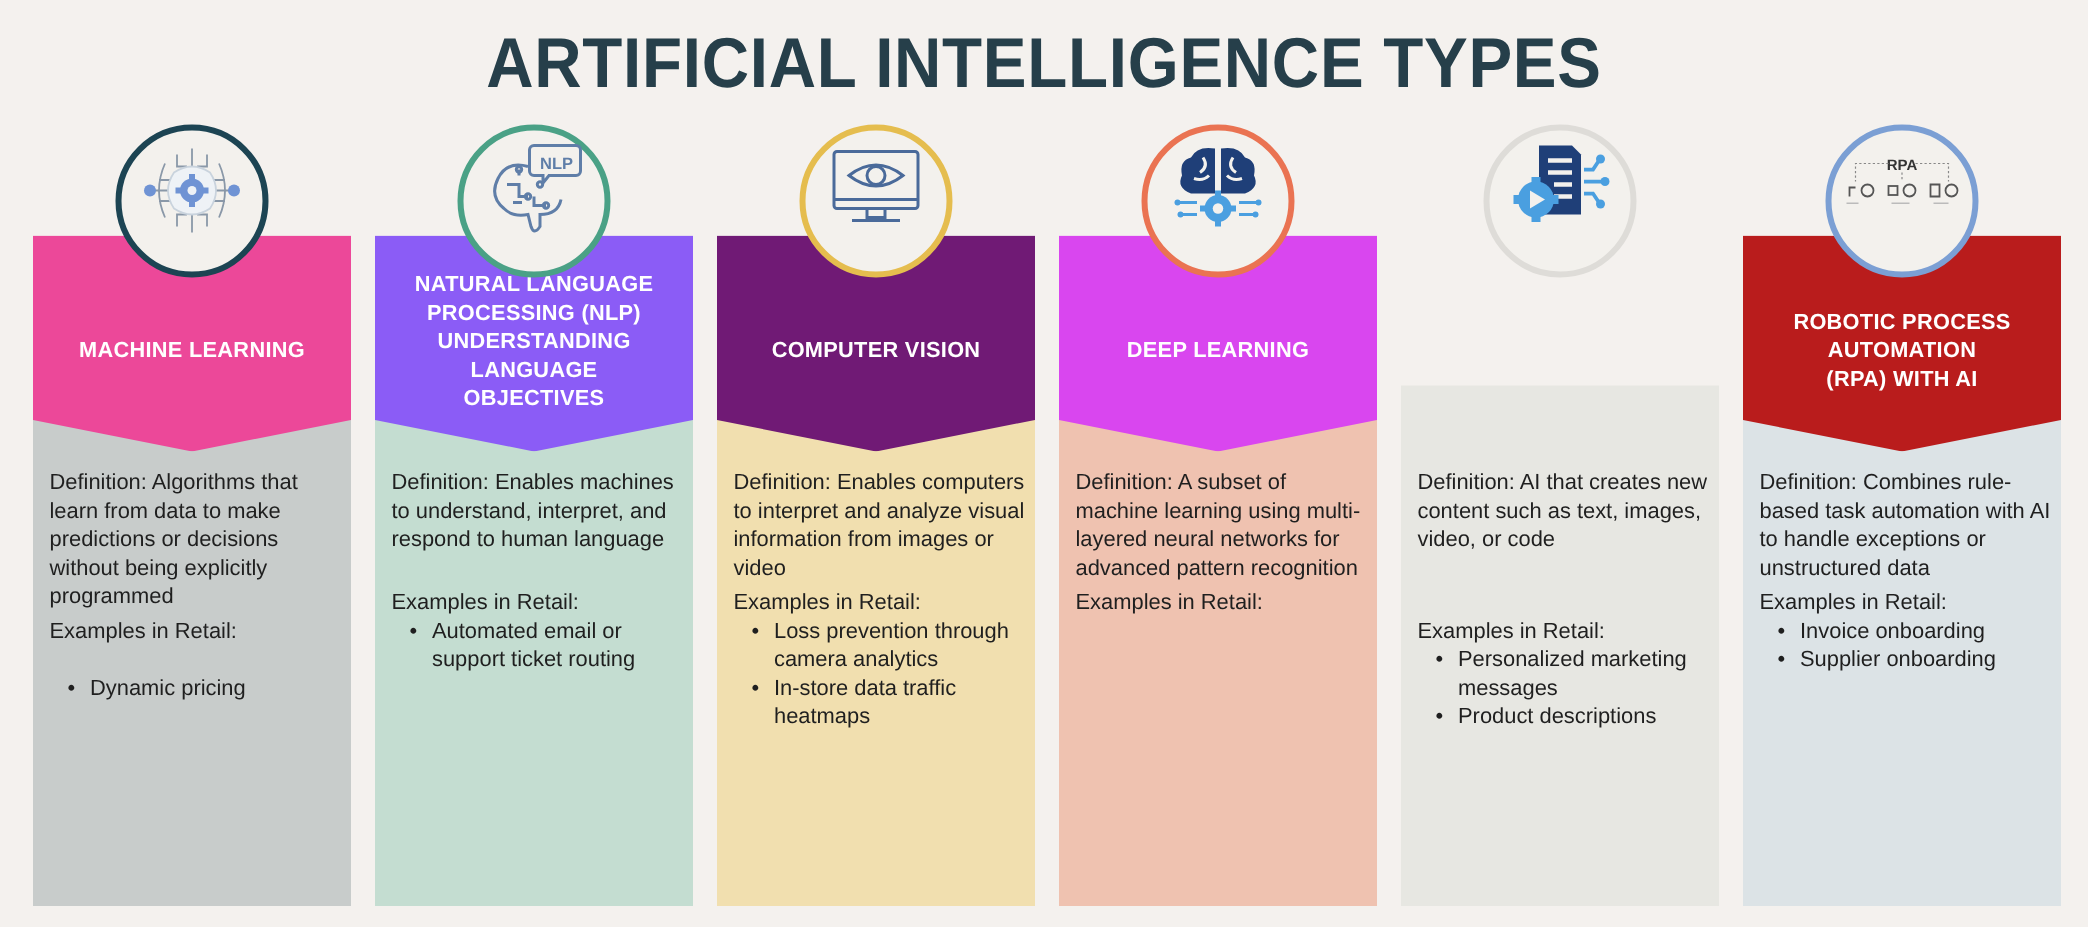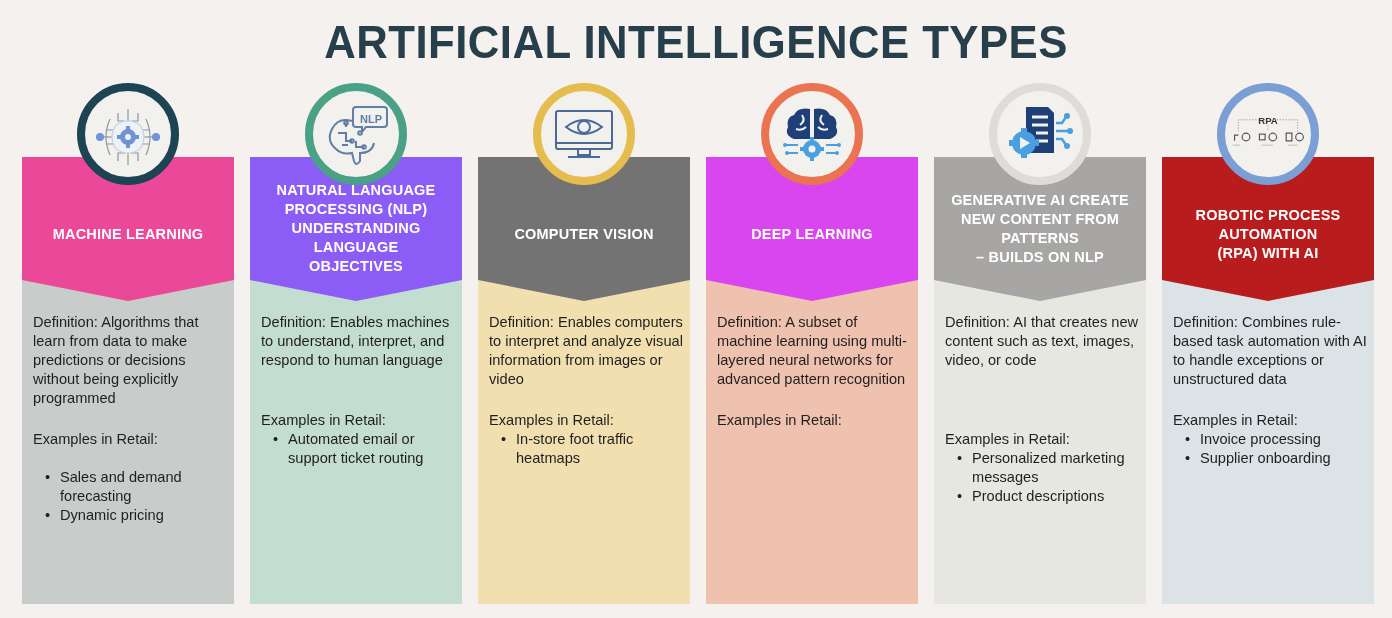--- a/index.html
+++ b/index.html
@@ -19,28 +19,28 @@
     clip-path: polygon(0 0, 100% 0, 100% 123px, 50% 144px, 0 123px);
   }
   .col .htext {
     position: absolute; left: 8px; right: 8px; top: 30px; height: 95px;
     display: flex; align-items: center; justify-content: center; text-align: center;
     color: #ffffff; font-weight: 700; font-size: 14.5px; line-height: 19px;
     letter-spacing: 0.2px; white-space: pre-line;
   }
   .col .circle {
     position: absolute; left: 55px; top: -74px; width: 102px; height: 102px;
-    border-radius: 50%; background: #f3f1ed; border: 8px solid #0ea5e9;
-    display: flex; align-items: flex-end; justify-content: center; z-index: 2;
+    border-radius: 50%; background: #f3f1ed; border: 4px solid #0ea5e9;
+    display: flex; align-items: flex-start; justify-content: center; z-index: 2;
   }
   .col .content {
     position: absolute; left: 11px; right: 6px; top: 156px;
     font-family: "Liberation Sans", sans-serif; font-size: 14.6px; line-height: 19px; color: #1f1f1f;
   }
-  .content .def { margin-bottom: 22px; }
+  .content .def { margin-bottom: 4px; }
   .content .exlabel { }
   .content ul { list-style: none; margin-left: 12px; }
   .content li { position: relative; padding-left: 15px; }
   .content li::before { content: "•"; position: absolute; left: 0; top: 0; }
   .gap-line { height: 19px; }
 </style>
 </head>
 <body>
 
 <div class="title">ARTIFICIAL INTELLIGENCE TYPES</div>
@@ -79,21 +79,20 @@
         </g>
       <circle cx="12" cy="40" r="4" fill="#6f93d4"></circle>
         <circle cx="68" cy="40" r="4" fill="#6f93d4"></circle>
     </svg>
   </div>
   <div class="content">
     <div class="def">Definition: Algorithms that learn from data to make predictions or decisions without being explicitly programmed</div>
     <div class="exlabel">Examples in Retail:</div>
     <div class="gap-line"></div>
     <ul>
-      <li>Sales and demand forecasting</li>
       <li>Dynamic pricing</li>
     </ul>
   </div>
 </div>
 
 <div class="col" style="left:250px">
   <div class="body" style="background:#c4ddd1"></div>
   <div class="header" style="background:#8b5cf6">
     <div class="htext" style="top:24px">NATURAL LANGUAGE
 PROCESSING (NLP)
@@ -123,40 +122,41 @@
     <div class="gap-line"></div>
     <div class="exlabel">Examples in Retail:</div>
     <ul>
       <li>Automated email or support ticket routing</li>
     </ul>
   </div>
 </div>
 
 <div class="col" style="left:478px">
   <div class="body" style="background:#f1dfaf"></div>
-  <div class="header" style="background:#737373">
+  <div class="header" style="background:#701a75">
     <div class="htext">COMPUTER VISION</div>
   </div>
   <div class="circle" style="border-color:#e5bd4e">
     <svg width="80" height="80" viewBox="0 0 80 80">
       <g fill="none" stroke="#4a6a9a" stroke-width="2">
         <rect x="12" y="14" width="56" height="38" rx="2"></rect>
         <line x1="12" y1="46" x2="68" y2="46"></line>
         <path d="M34 52 v6 h12 v-6"></path>
           <line x1="24" y1="60" x2="56" y2="60"></line>
         <path d="M22 30 Q40 16 58 30 Q40 44 22 30Z"></path>
           <circle cx="40" cy="30" r="6"></circle>
       </g>
     </svg>
   </div>
   <div class="content">
     <div class="def">Definition: Enables computers to interpret and analyze visual information from images or video</div>
     <div class="exlabel">Examples in Retail:</div>
     <ul>
-      <li>In-store foot traffic heatmaps</li>
+      <li>Loss prevention through camera analytics</li>
+      <li>In-store data traffic heatmaps</li>
     </ul>
   </div>
 </div>
 
 <div class="col" style="left:706px">
   <div class="body" style="background:#efc2b0"></div>
   <div class="header" style="background:#d946ef">
     <div class="htext">DEEP LEARNING</div>
   </div>
   <div class="circle" style="border-color:#ea7352">
@@ -194,26 +194,20 @@
     </svg>
   </div>
   <div class="content">
     <div class="def">Definition: A subset of machine learning using multi-layered neural networks for advanced pattern recognition</div>
     <div class="exlabel">Examples in Retail:</div>
   </div>
 </div>
 
 <div class="col" style="left:934px">
   <div class="body" style="background:#e7e7e2"></div>
-  <div class="header" style="background:#a8a6a4">
-    <div class="htext" style="top:24px">GENERATIVE AI CREATE
-NEW CONTENT FROM
-PATTERNS
-– BUILDS ON NLP</div>
-  </div>
   <div class="circle" style="border-color:#dedcd8">
     <svg width="80" height="80" viewBox="0 0 80 80">
       <path d="M26 10 h22 l6 6 v40 h-28z" fill="#1f3f78"></path>
       <g stroke="#f3f1ed" stroke-width="3">
           <line x1="32" y1="20" x2="48" y2="20"></line>
           <line x1="32" y1="28" x2="48" y2="28"></line>
           <line x1="36" y1="36" x2="48" y2="36"></line>
           <line x1="36" y1="44" x2="48" y2="44"></line>
         </g>
       <circle cx="24" cy="46" r="12" fill="#4a9fe0"></circle>
@@ -275,17 +269,17 @@
           <rect x="8" y="48" width="8" height="1"></rect>
           <rect x="38" y="48" width="12" height="1"></rect>
           <rect x="66" y="48" width="10" height="1"></rect>
         </g>
     </svg>
   </div>
   <div class="content">
     <div class="def">Definition: Combines rule-based task automation with AI to handle exceptions or unstructured data</div>
     <div class="exlabel">Examples in Retail:</div>
     <ul>
-      <li>Invoice processing</li>
+      <li>Invoice onboarding</li>
       <li>Supplier onboarding</li>
     </ul>
   </div>
 </div>
 
 </body></html>

